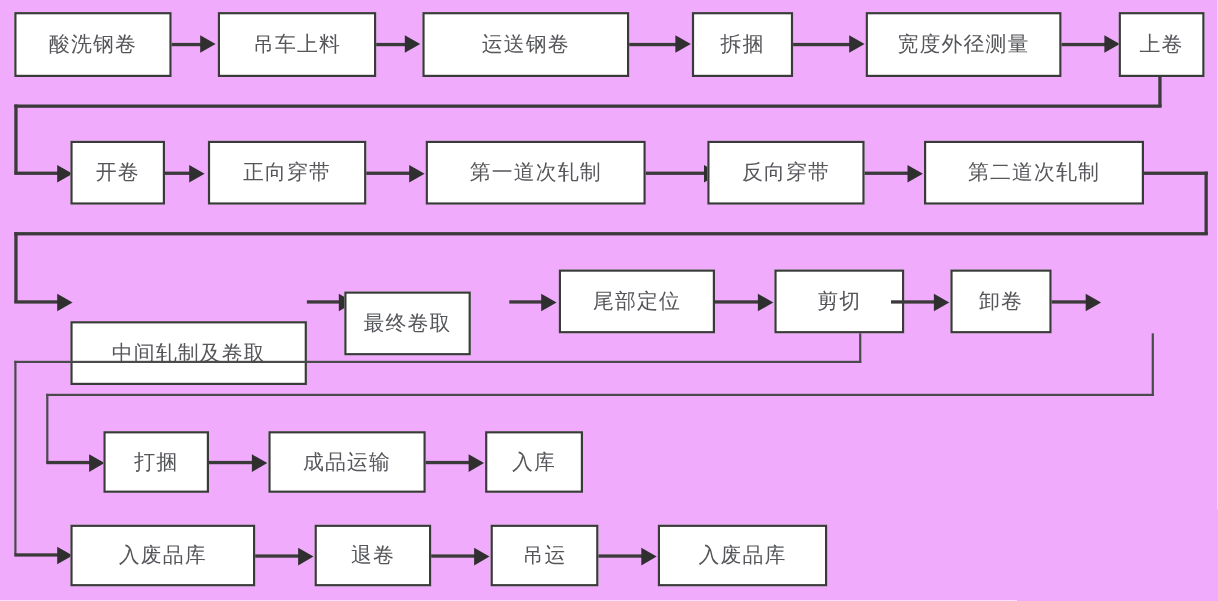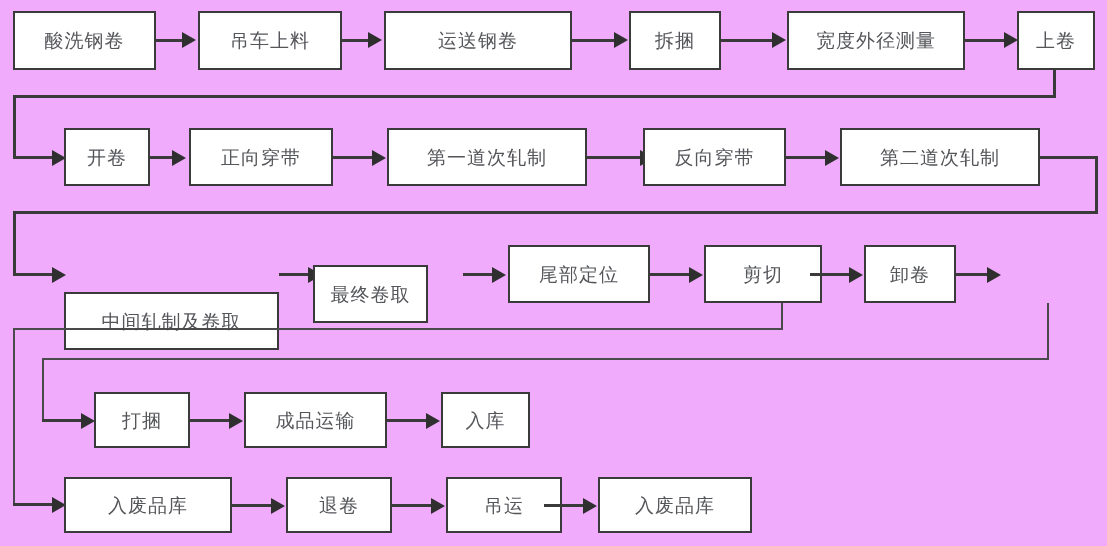--- a/index.html
+++ b/index.html
@@ -133,19 +133,19 @@
   <div class="node" style="left:441px;top:392px;width:89px;height:56px;">入库</div>
 
   <div class="node" style="left:64px;top:477px;width:168px;height:56px;">入废品库</div>
   <div class="seg h" style="left:232px;top:504px;width:42px;"></div>
   <div class="arrow right" style="left:271px;top:498px;"></div>
 
   <div class="node" style="left:286px;top:477px;width:106px;height:56px;">退卷</div>
   <div class="seg h" style="left:392px;top:504px;width:42px;"></div>
   <div class="arrow right" style="left:431px;top:498px;"></div>
 
-  <div class="node" style="left:446px;top:477px;width:116px;height:56px;">吊运</div>
+  <div class="node" style="left:446px;top:477px;width:98px;height:56px;">吊运</div>
   <div class="seg h" style="left:544px;top:504px;width:42px;"></div>
   <div class="arrow right" style="left:583px;top:498px;"></div>
 
   <div class="node" style="left:598px;top:477px;width:154px;height:56px;text-align:right;">入废品库</div>
 
 </div>
 
 </body></html>

